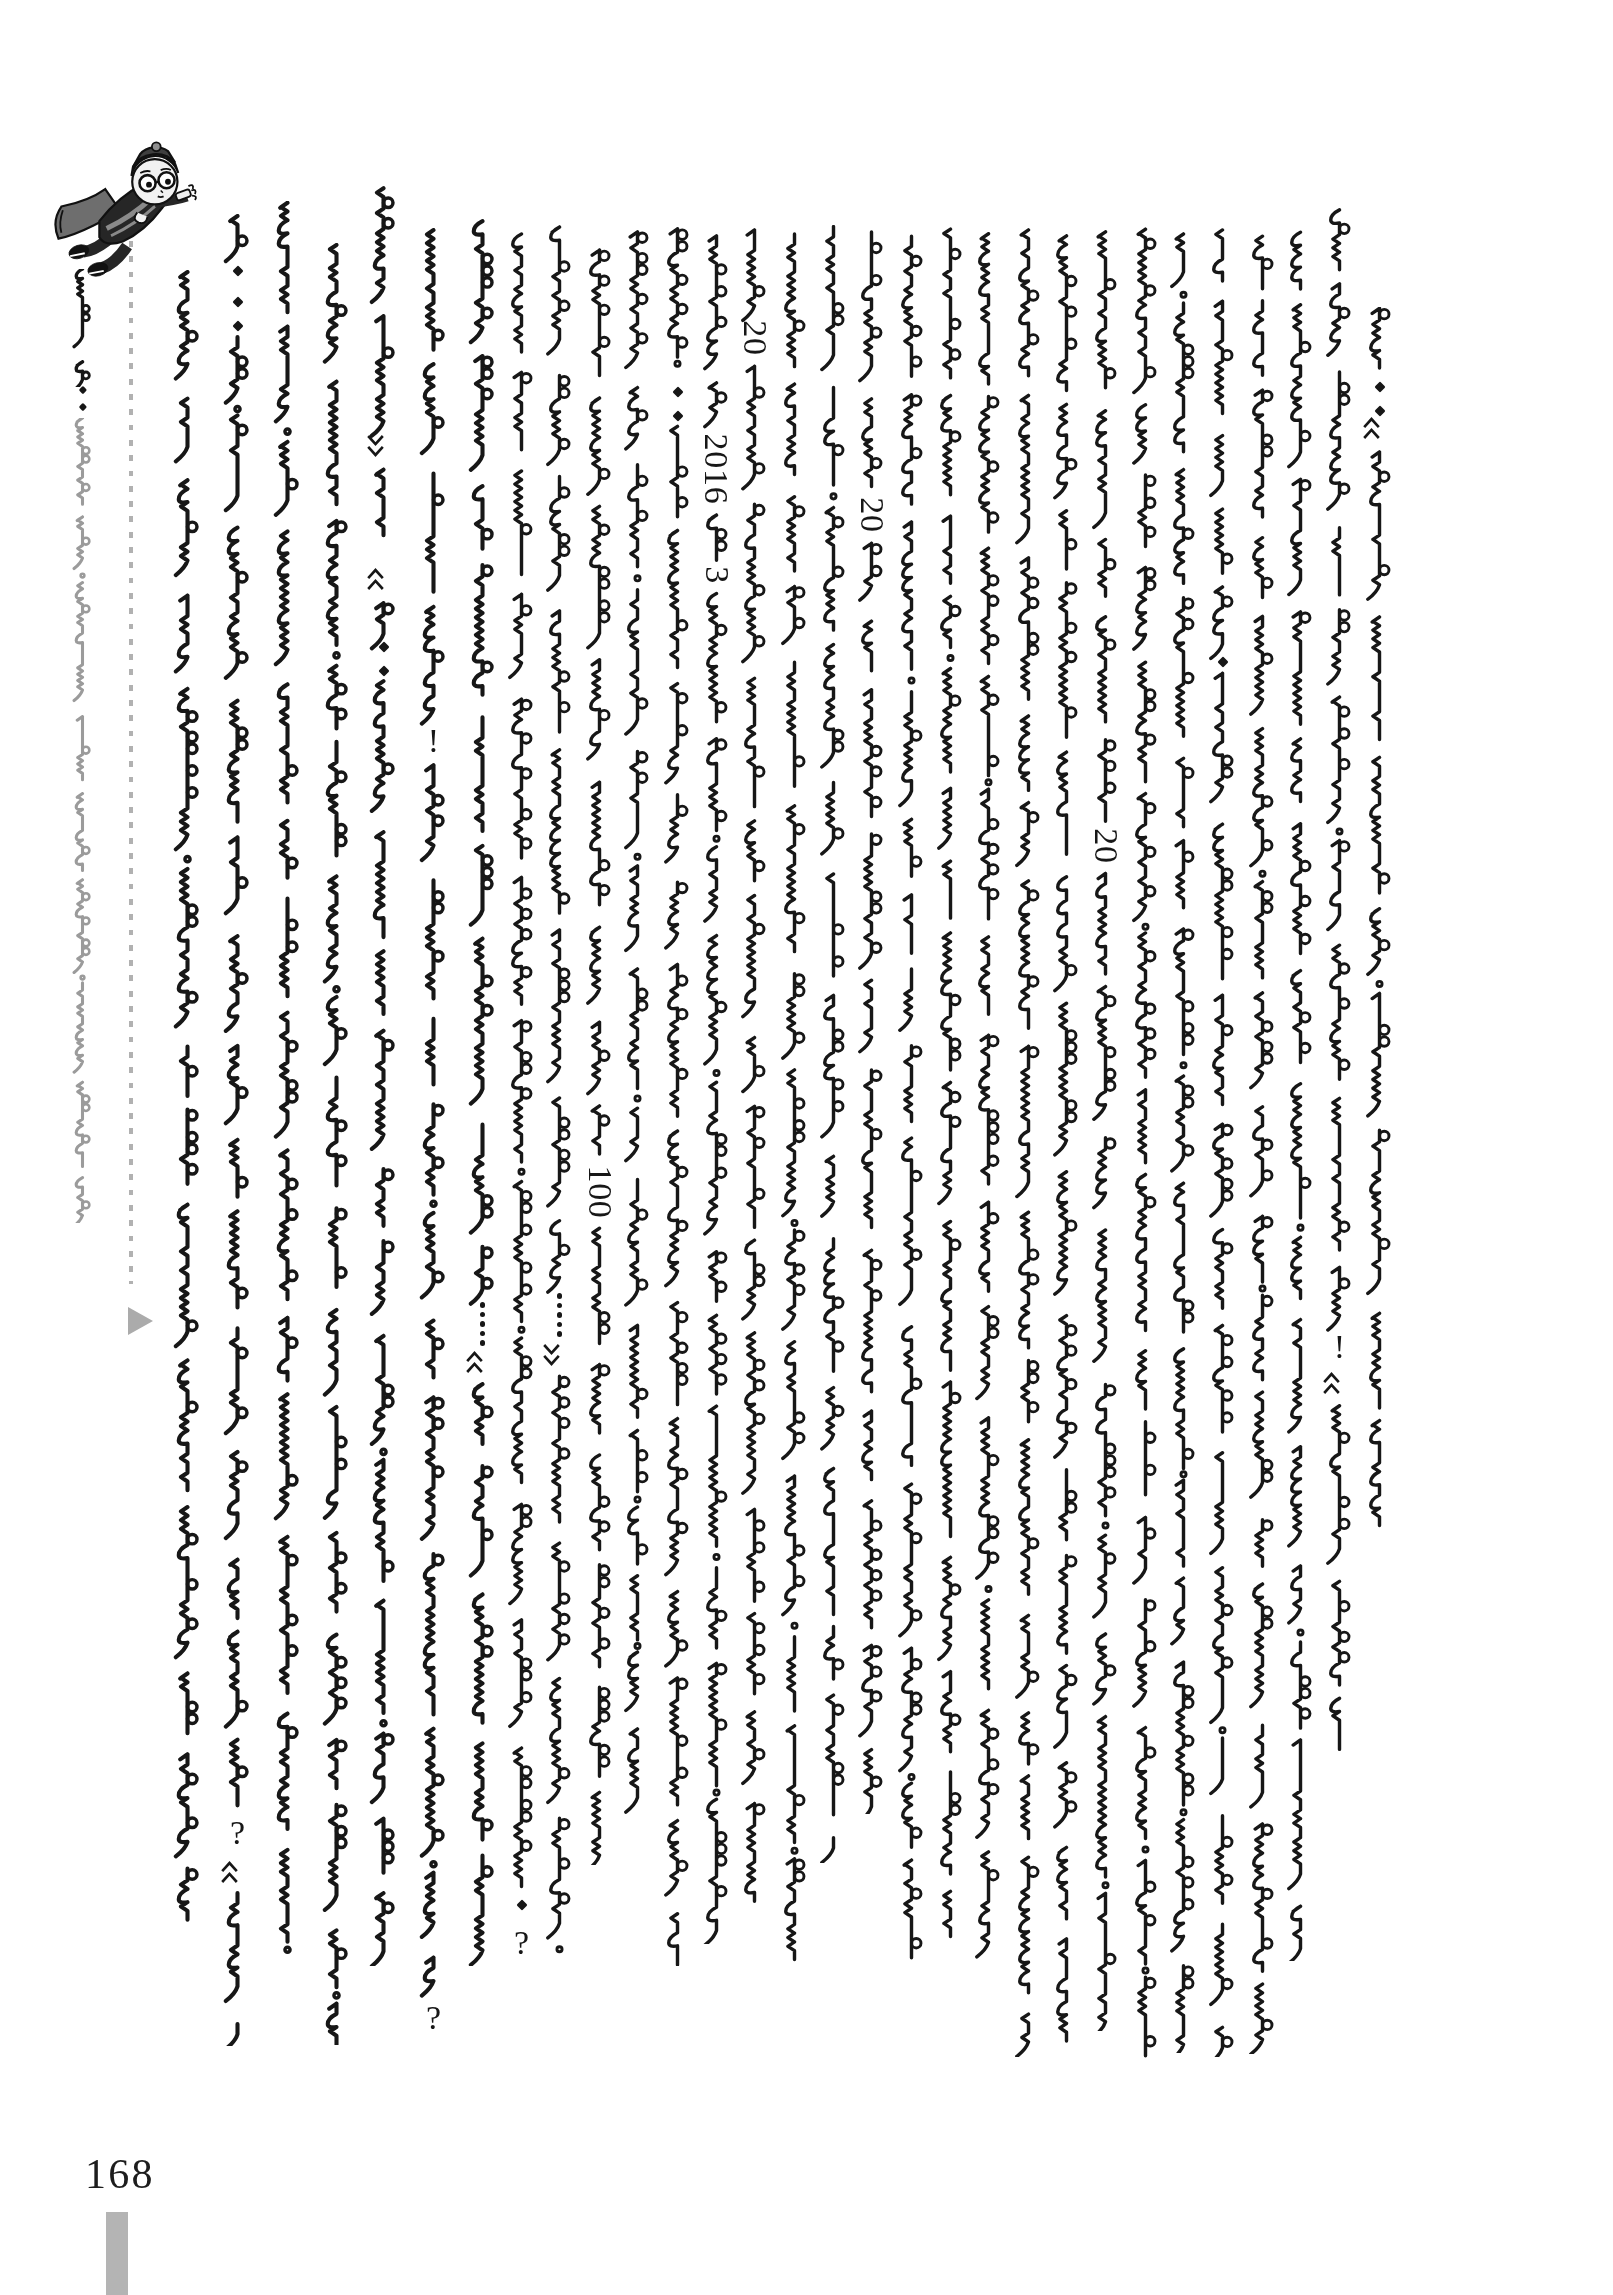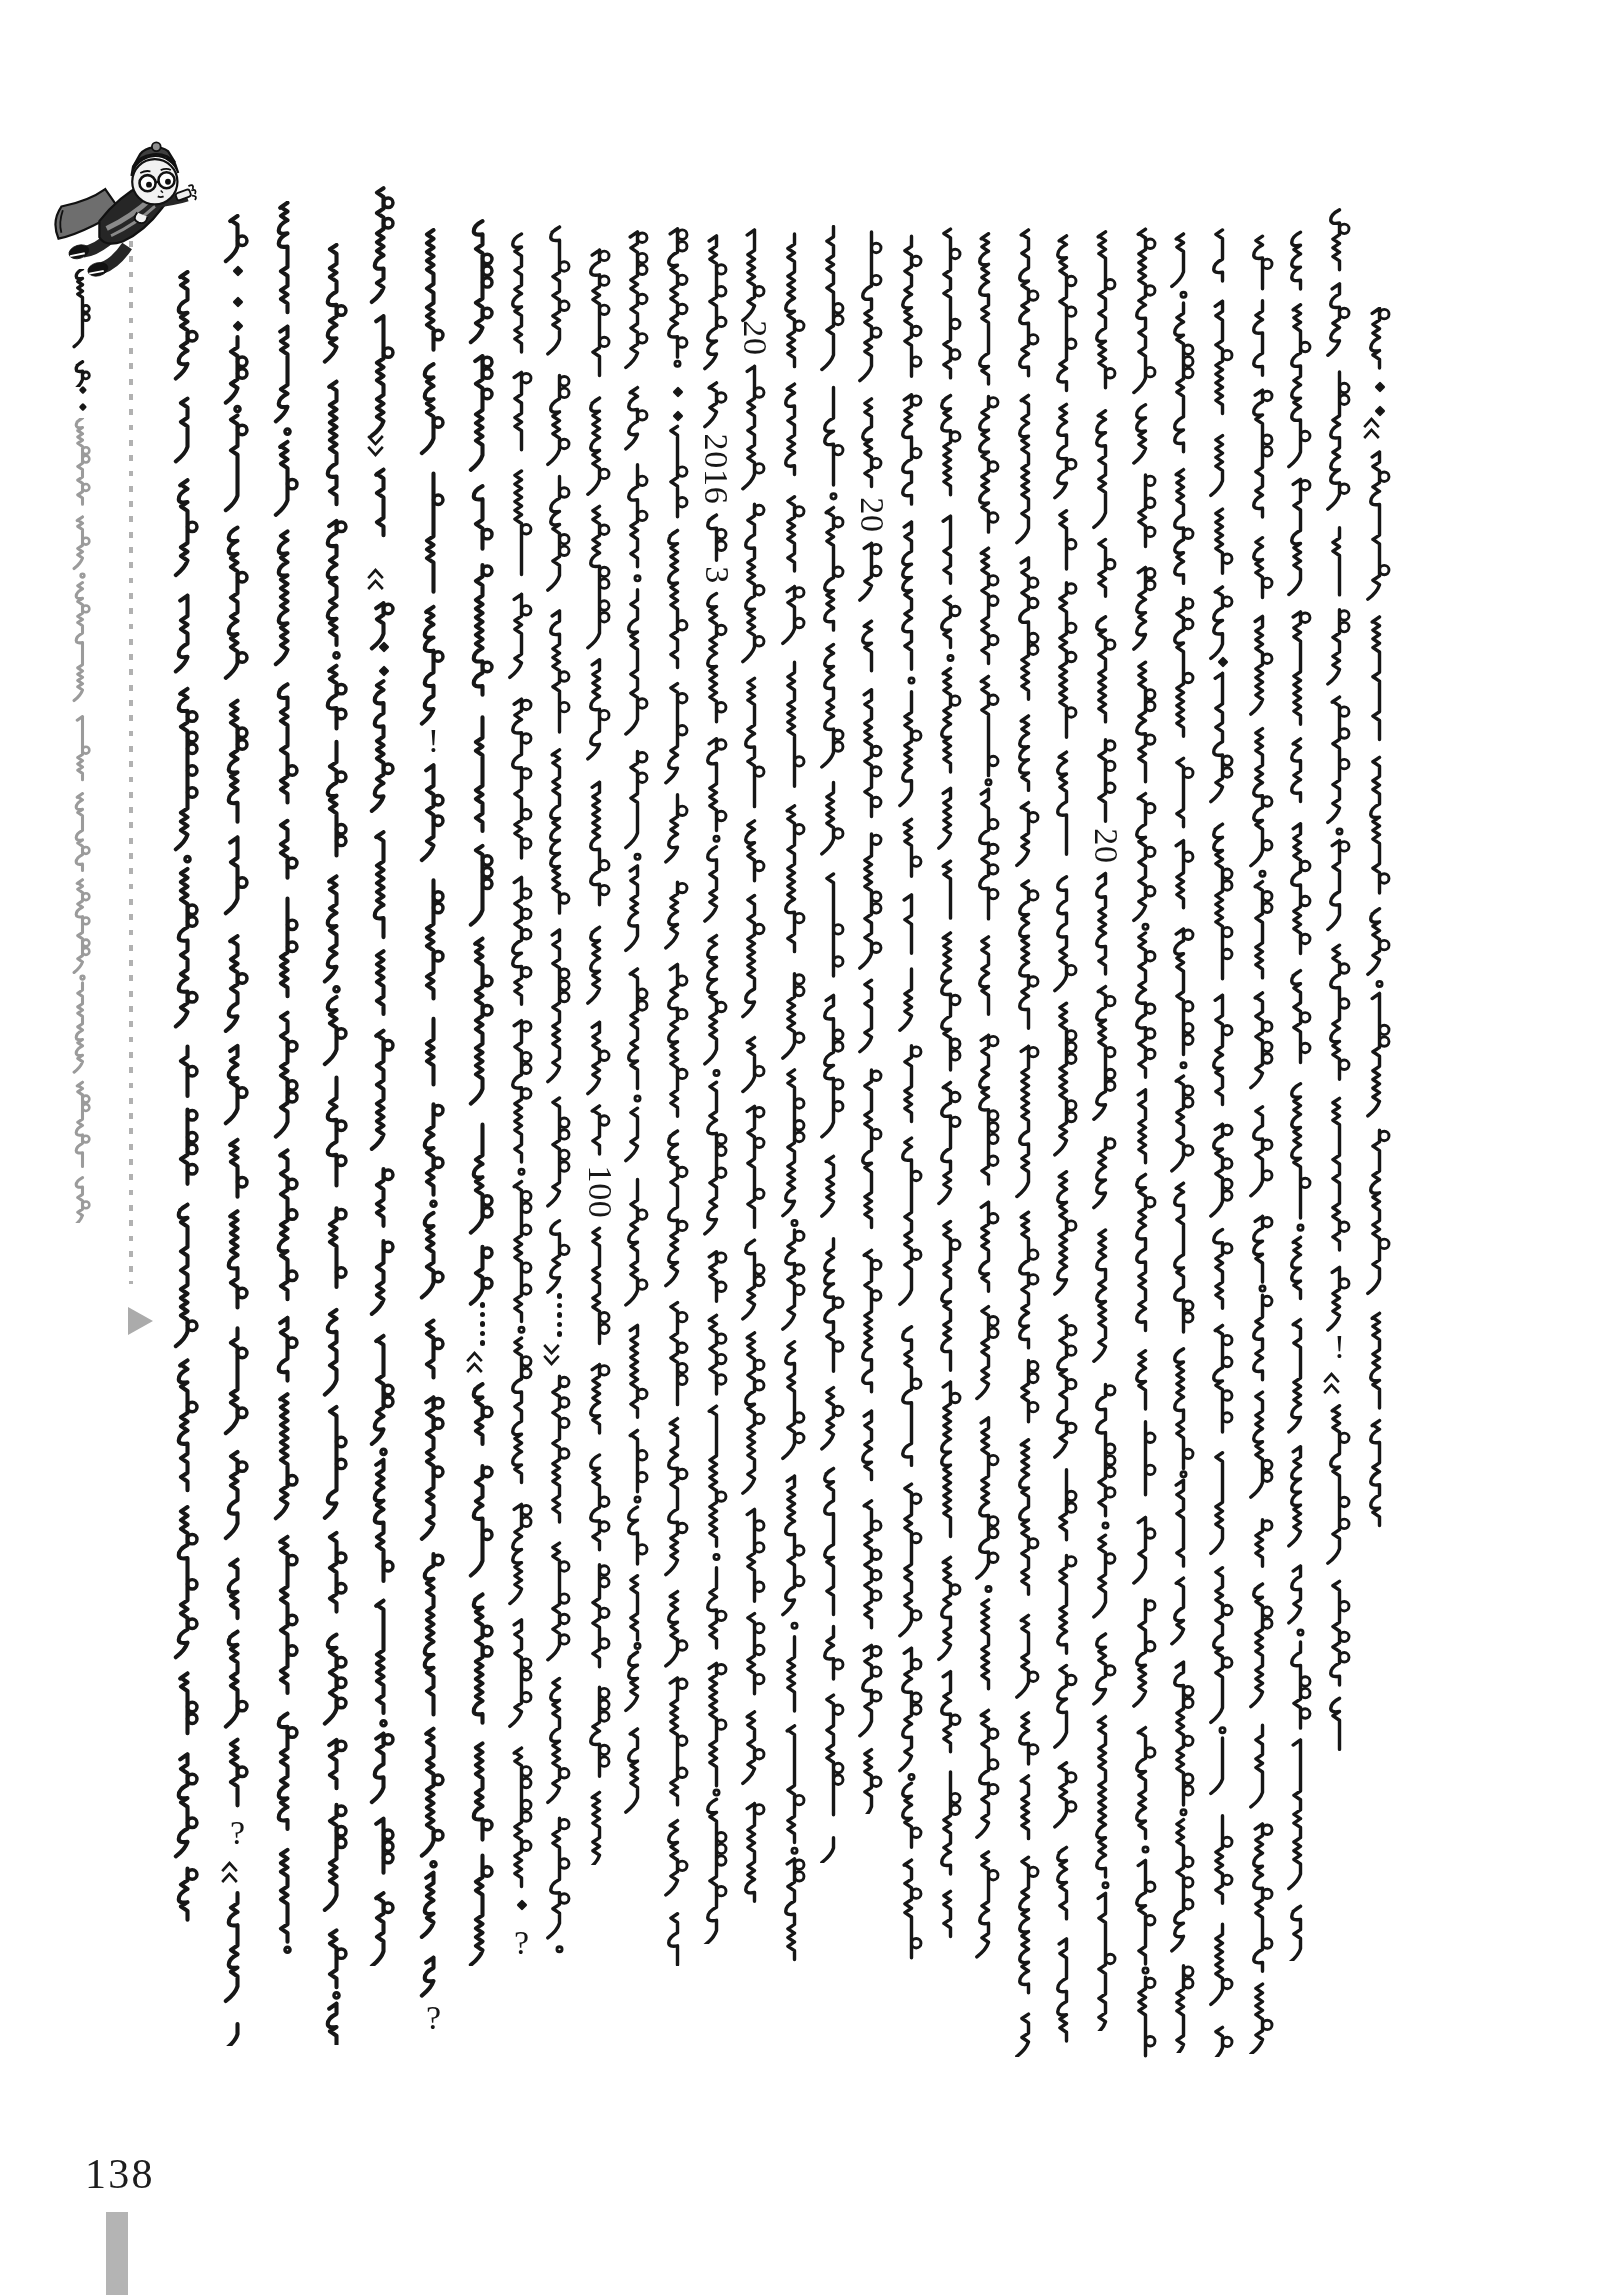--- a/index.html
+++ b/index.html
@@ -1086,21 +1086,21 @@
         </div>
         <div class="tok" style="top: 109px; height: 31px;">
           <svg width="19" height="25" viewBox="0 0 26 34">
             <polyline points="3,15 13,4 23,15" fill="none" stroke="#171717" stroke-width="3.6"></polyline>
             <polyline points="3,30 13,19 23,30" fill="none" stroke="#171717" stroke-width="3.6"></polyline>
           </svg>
         </div>
       </div>
     </div>
 
-  <div class="pagenum" id="pagenum" style="left: 85px; top: 2150px;">138</div>
+  <div class="pagenum" id="pagenum" style="left: 85px; top: 2150px;">168</div>
 
   <div class="bottombar" id="bottombar" style="left: 106px; top: 2212px; width: 22px; height: 83px; background: rgb(180, 180, 180);"></div>
 <div class="col" style="left: 70px; top: 269px; width: 25px; height: 118px;">
       <svg width="25" height="118" viewBox="0 0 34 162">
         <path d="M17,0.0 q-8.64,4.32 -8.64,10.08 q0,4.32 8.64,2.88 l-6.4799999999999995,4.32 l6.4799999999999995,4.32 l-6.4799999999999995,4.32 l6.4799999999999995,4.32 l-6.4799999999999995,4.32 l6.4799999999999995,4.32 l0,10.08 l0,11.52 l0,11.52 l0,10.08 l0,10.08 q-2.16,7.199999999999999 -11.52,14.399999999999999 M17,127.4 l-7.199999999999999,5.04 m7.199999999999999,-5.04 q-8.64,4.32 -8.64,10.08 q0,4.32 8.64,2.88 l0,11.52 q-2.16,7.199999999999999 -11.52,14.399999999999999 " fill="none" stroke="#161616" stroke-width="4.6" stroke-linecap="round" stroke-linejoin="round"></path>
         <circle cx="21.68" cy="54.72" r="4.68" fill="none" stroke="#161616" stroke-width="3.9099999999999997"></circle>
         <circle cx="21.68" cy="66.24000000000001" r="4.68" fill="none" stroke="#161616" stroke-width="3.9099999999999997"></circle>
         <circle cx="21.68" cy="146.11166053175927" r="4.68" fill="none" stroke="#161616" stroke-width="3.9099999999999997"></circle>
       </svg>
     </div>

